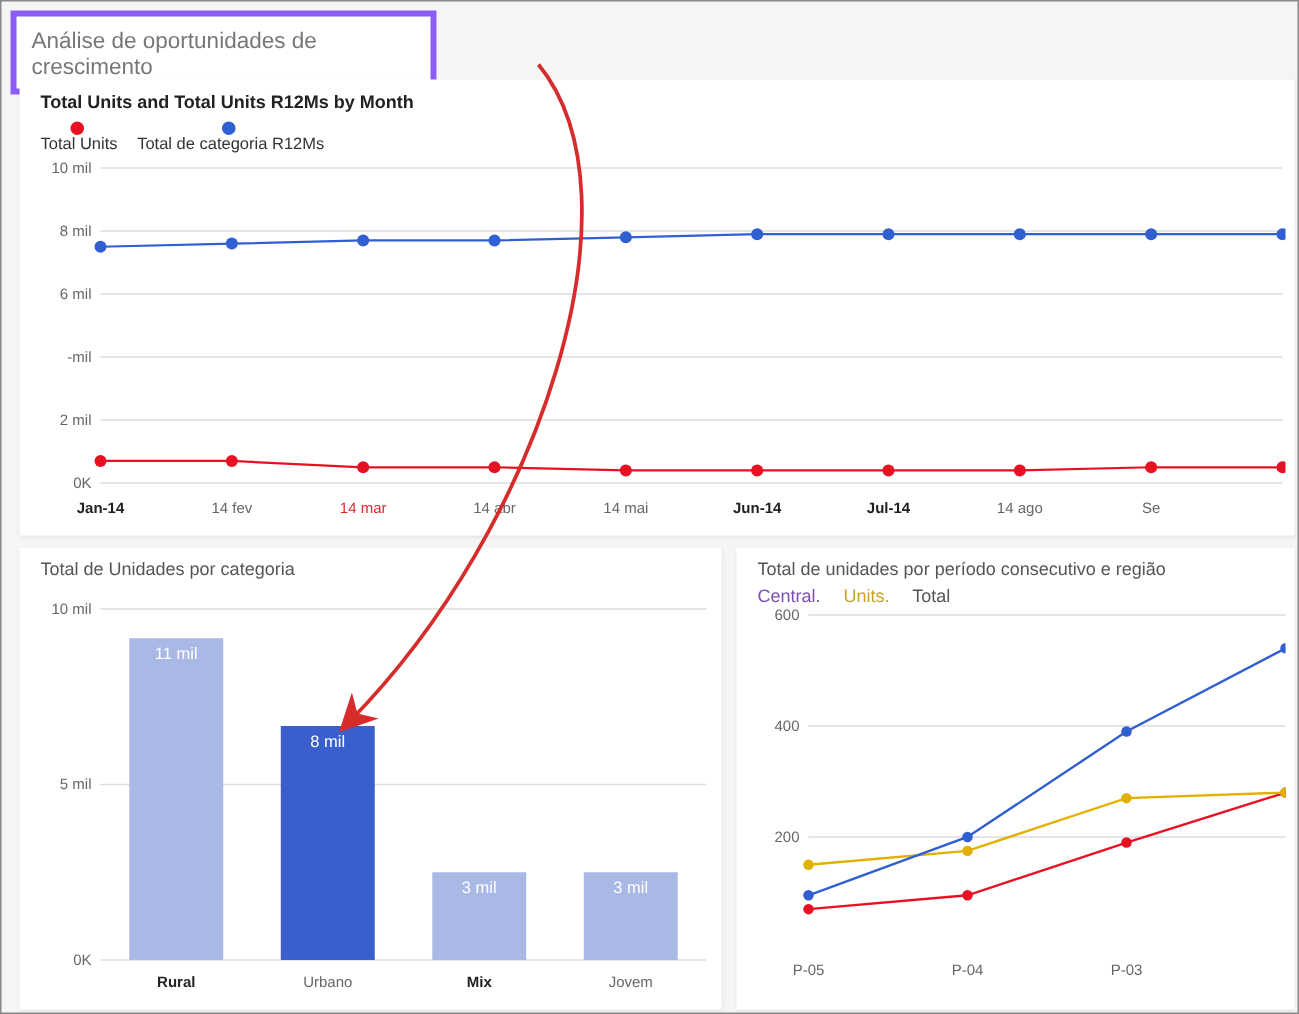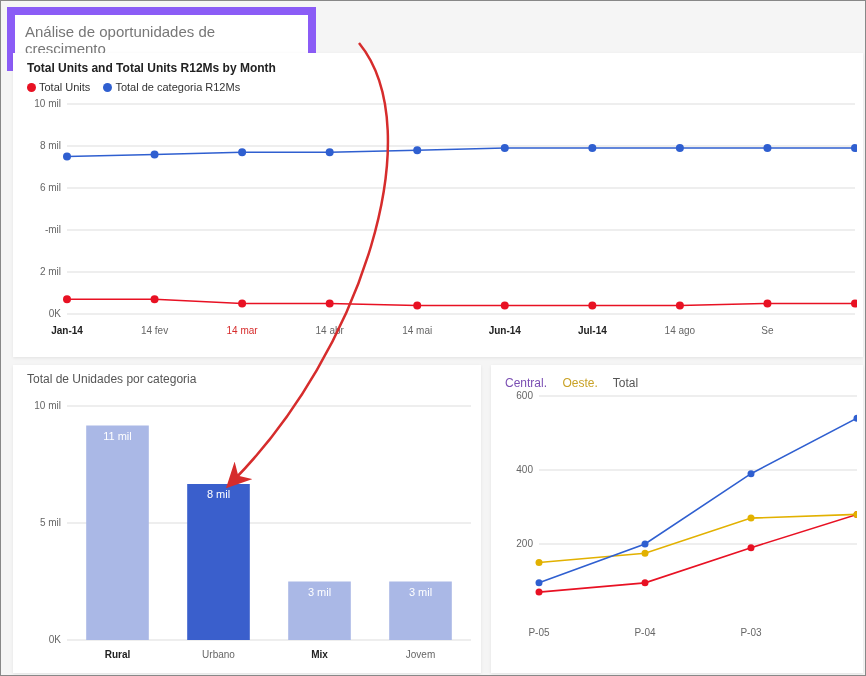--- a/index.html
+++ b/index.html
@@ -7,24 +7,24 @@
     font-family: "Segoe UI", Arial, sans-serif;
     background: #f5f5f5;
     width: 866px;
     height: 676px;
     overflow: hidden;
     position: relative;
     border: 1px solid #888;
   }
   .page-title-wrap {
     background: #fff;
-    border: 8px solid #8b5cf6;
+    border: 4px solid #8b5cf6;
     padding: 8px 10px 6px 10px;
     margin: 6px 6px 0 6px;
-    width: 309px;
+    width: 284px;
   }
   .page-title {
     font-size: 15px;
     font-weight: 400;
     color: #777;
   }
   .panel {
     background: #fff;
     box-shadow: 0 1px 3px rgba(0,0,0,0.08);
     position: absolute;
@@ -45,21 +45,21 @@
     font-size: 12px; font-weight: 700; color: #222;
   }
   .chart-title-light {
     font-size: 12px; font-weight: 400; color: #555;
   }
   .legend-row { margin-top: 6px; font-size: 11px; color: #333; }
   .legend-dot {
     display:inline-block; width:9px; height:9px; border-radius:50%;
     margin-right:3px; vertical-align:middle;
   }
-  .legend-item { margin-right: 10px; display:inline-flex; align-items:center; }
+  .legend-item { margin-right: 10px; display:inline-flex; align-items:center;flex-direction:column; }
   .plot { position: relative; }
   .plot svg { display:block; }
   .axis-text { font-size: 10px; fill:#666; }
   .axis-text-black { font-size: 10px; fill:#222; font-weight:600; }
   .grid-line { stroke:#ddd; stroke-width:1; }
   .bar-label { font-size:11px; fill:#fff; text-anchor:middle; }
   .region-legend { font-size:12px; margin-top:4px; }
   .region-legend span { margin-right:12px; }
   .arrow-overlay {
     position:absolute; left:0; top:0; width:866px; height:676px;
@@ -154,23 +154,24 @@
         <text class="bar-label" x="292.5" y="209.5">3 mil</text>
         <text class="axis-text-black" x="292.5" y="272" text-anchor="middle">Mix</text>
         <rect x="362.19" y="195.5" width="62.62" height="58.5" fill="#aab8e6"></rect>
         <text class="bar-label" x="393.5" y="209.5">3 mil</text>
         <text class="axis-text" x="393.5" y="272" text-anchor="middle">Jovem</text>
       </svg>
   </div>
 </div>
 
 <div class="panel panel-br">
+  <div class="chart-title-light">Total de unidades por período consecutivo e região</div>
   <div class="region-legend">
     <span style="color:#7b4fb3">Central.</span>
-    <span style="color:#c9a227">Oeste.</span>
+    <span style="color:#c9a227">Units.</span>
     <span style="color:#555">Total</span>
   </div>
   <div class="plot">
     <svg id="brSvg" width="352" height="252">
         <line class="grid-line" x1="34" y1="154.00000000000003" x2="352" y2="154.00000000000003"></line>
         <text class="axis-text" x="28" y="157.00000000000003" text-anchor="end">200</text>
         <line class="grid-line" x1="34" y1="80.00000000000001" x2="352" y2="80.00000000000001"></line>
         <text class="axis-text" x="28" y="83.00000000000001" text-anchor="end">400</text>
         <line class="grid-line" x1="34" y1="6" x2="352" y2="6"></line>
         <text class="axis-text" x="28" y="9" text-anchor="end">600</text>

